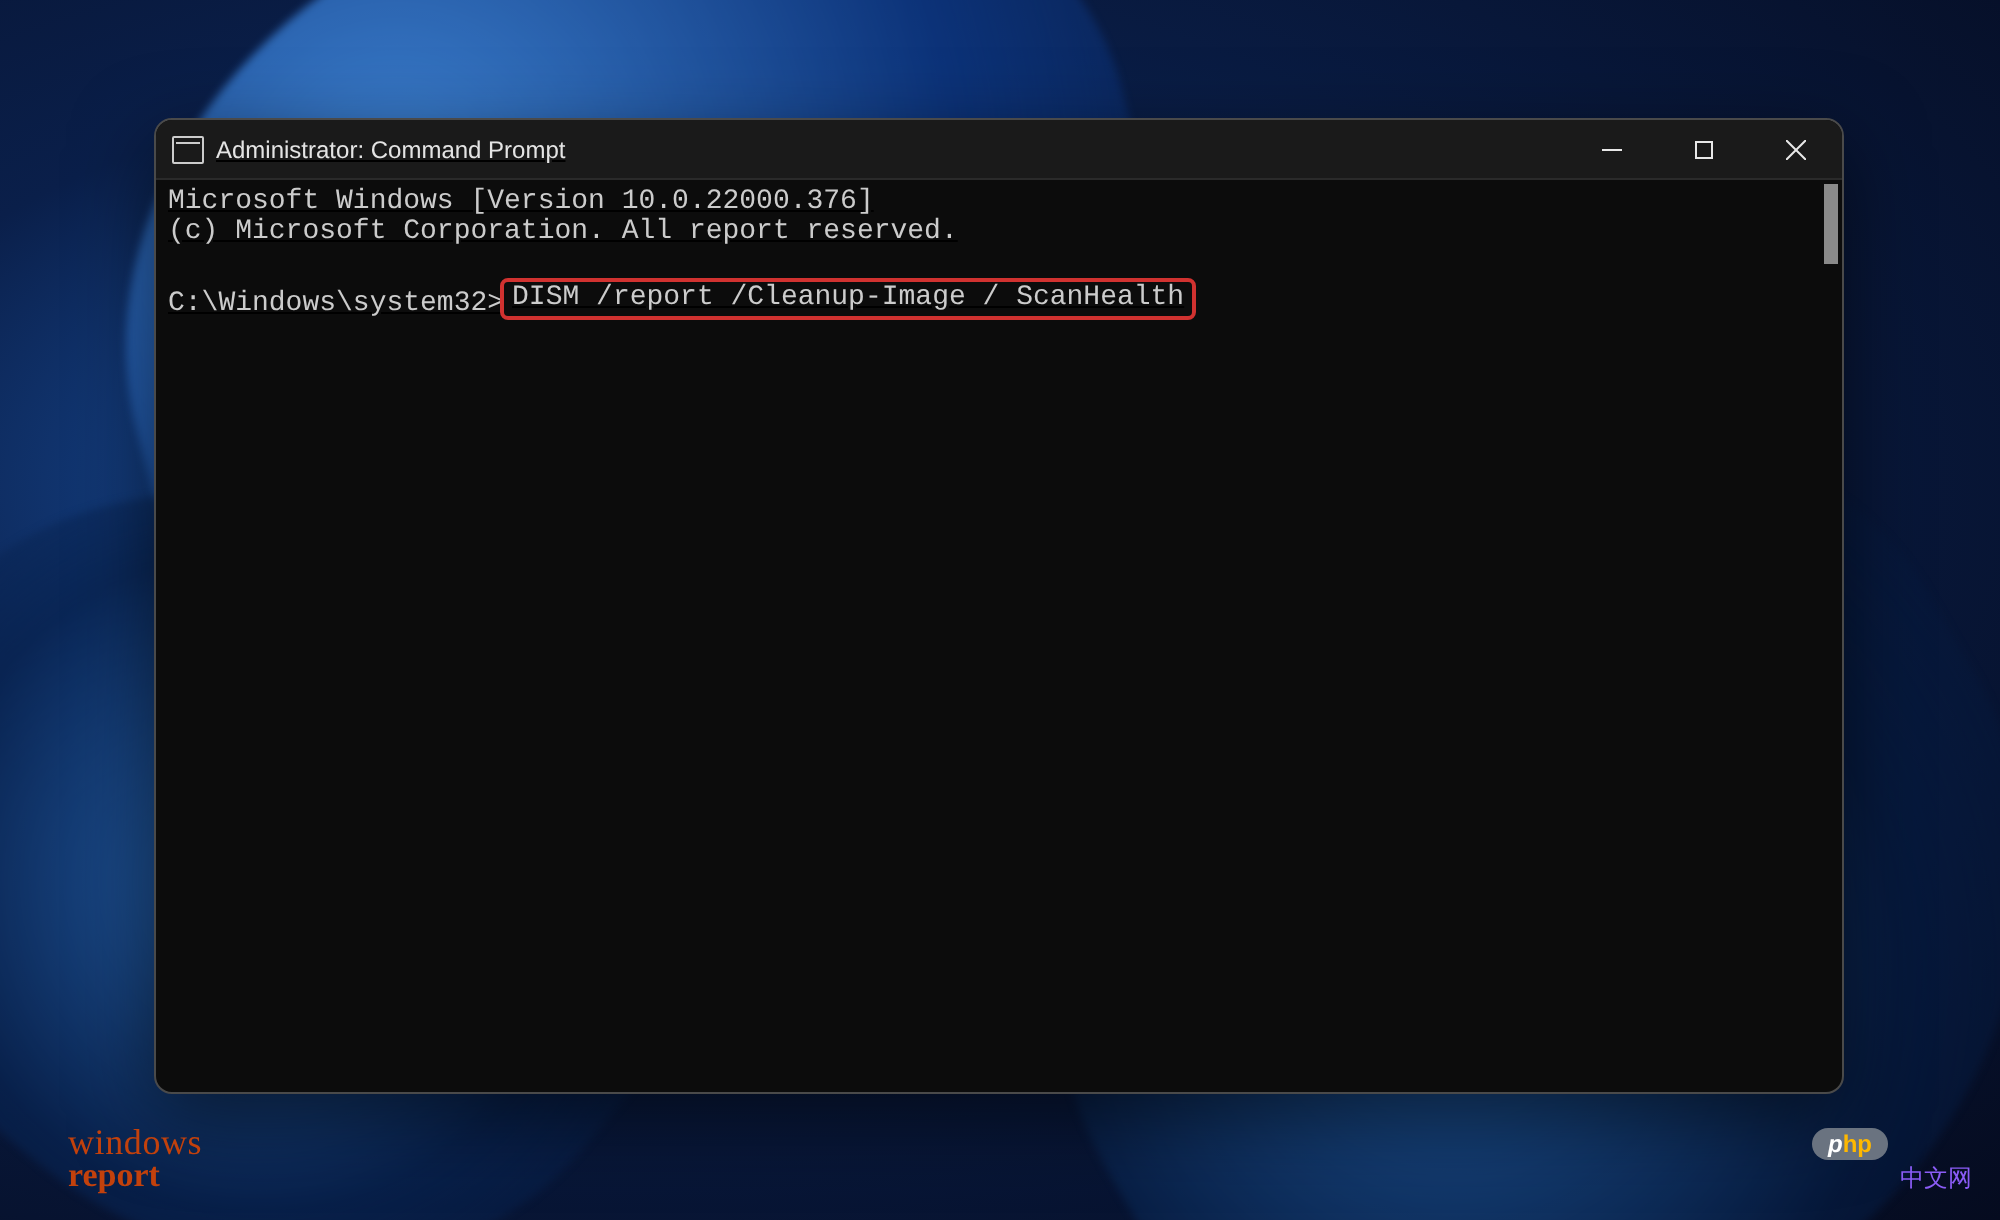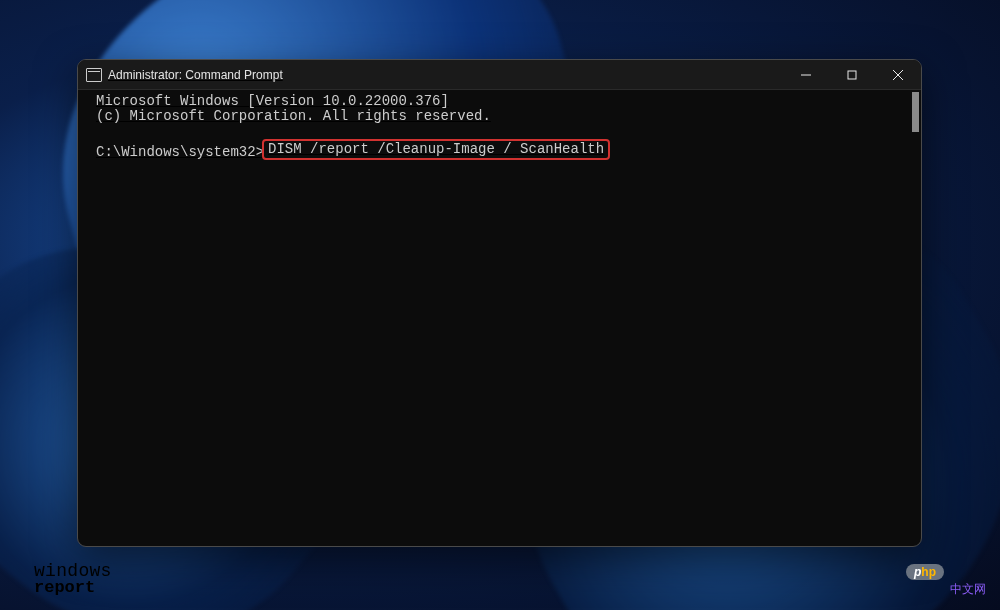--- a/index.html
+++ b/index.html
@@ -38,41 +38,41 @@
     }
     .title-text { color: #e4e4e4; font-size: 12px; flex-grow: 1; white-space: nowrap; }
     .win-controls { display: flex; height: 100%; }
     .win-btn {
       width: 46px; height: 100%; display: flex; align-items: center; justify-content: center;
       color: #e8e8e8; font-size: 10px; cursor: pointer;
     }
     .win-btn svg { width: 10px; height: 10px; stroke: #e8e8e8; stroke-width: 1; fill: none; }
 
     .terminal-body {
-      flex: 1; padding: 4px 18px;
+      flex: 1; padding: 4px 6px;
       font-family: Consolas, "Courier New", monospace;
       font-size: 14px; line-height: 1.1; color: #cccccc;
       position: relative;
     }
     .term-line { white-space: pre; }
     .prompt-row { margin-top: 14px; display: flex; align-items: flex-end; }
     .highlight-box {
       border: 2px solid #d13230; border-radius: 4px;
       padding: 1px 4px; margin-left: -2px;
     }
     .scrollbar {
       position: absolute; top: 2px; right: 2px; width: 7px; height: 40px;
       background: #8a8a8a; border-radius: 0;
     }
 
     
     .wm-left {
       position: absolute; bottom: 14px; left: 34px;
-      color: #000000; font-size: 18px; line-height: 0.95;
-      font-family: Liberation Mono, monospace;
+      color: #c2410c; font-size: 18px; line-height: 0.95;
+      font-family: Liberation Serif, serif;
     }
     .wm-left .thin { font-weight: 300; letter-spacing: 0.3px; }
     .wm-left .bold { font-weight: 600; font-size: 17px; }
     .wm-right {
       position: absolute; bottom: 12px; right: 14px;
       display: flex; align-items: center; gap: 6px;
       font-size: 13px;
     }
     .php-badge {
       background: #6a7380; color: #fff; border-radius: 10px;
@@ -107,21 +107,21 @@
       <div class="win-btn close">
         <svg viewBox="0 0 10 10">
             <line x1="0" y1="0" x2="10" y2="10"></line>
             <line x1="10" y1="0" x2="0" y2="10"></line>
           </svg>
       </div>
     </div>
   </div>
   <div class="terminal-body">
     <div class="term-line">Microsoft Windows [Version 10.0.22000.376]</div>
-    <div class="term-line">(c) Microsoft Corporation. All rights reserved.</div>
+    <div class="term-line">(c) Microsoft Corporation. All report reserved.</div>
     <div class="prompt-row">
       <span class="term-line">C:\Windows\system32&gt;</span>
         <span class="highlight-box"><span class="term-line">DISM /report /Cleanup-Image / ScanHealth</span></span>
     </div>
     <div class="scrollbar"></div>
   </div>
 </div>
 
 <div class="wm-left">
   <div class="thin">windows</div>

